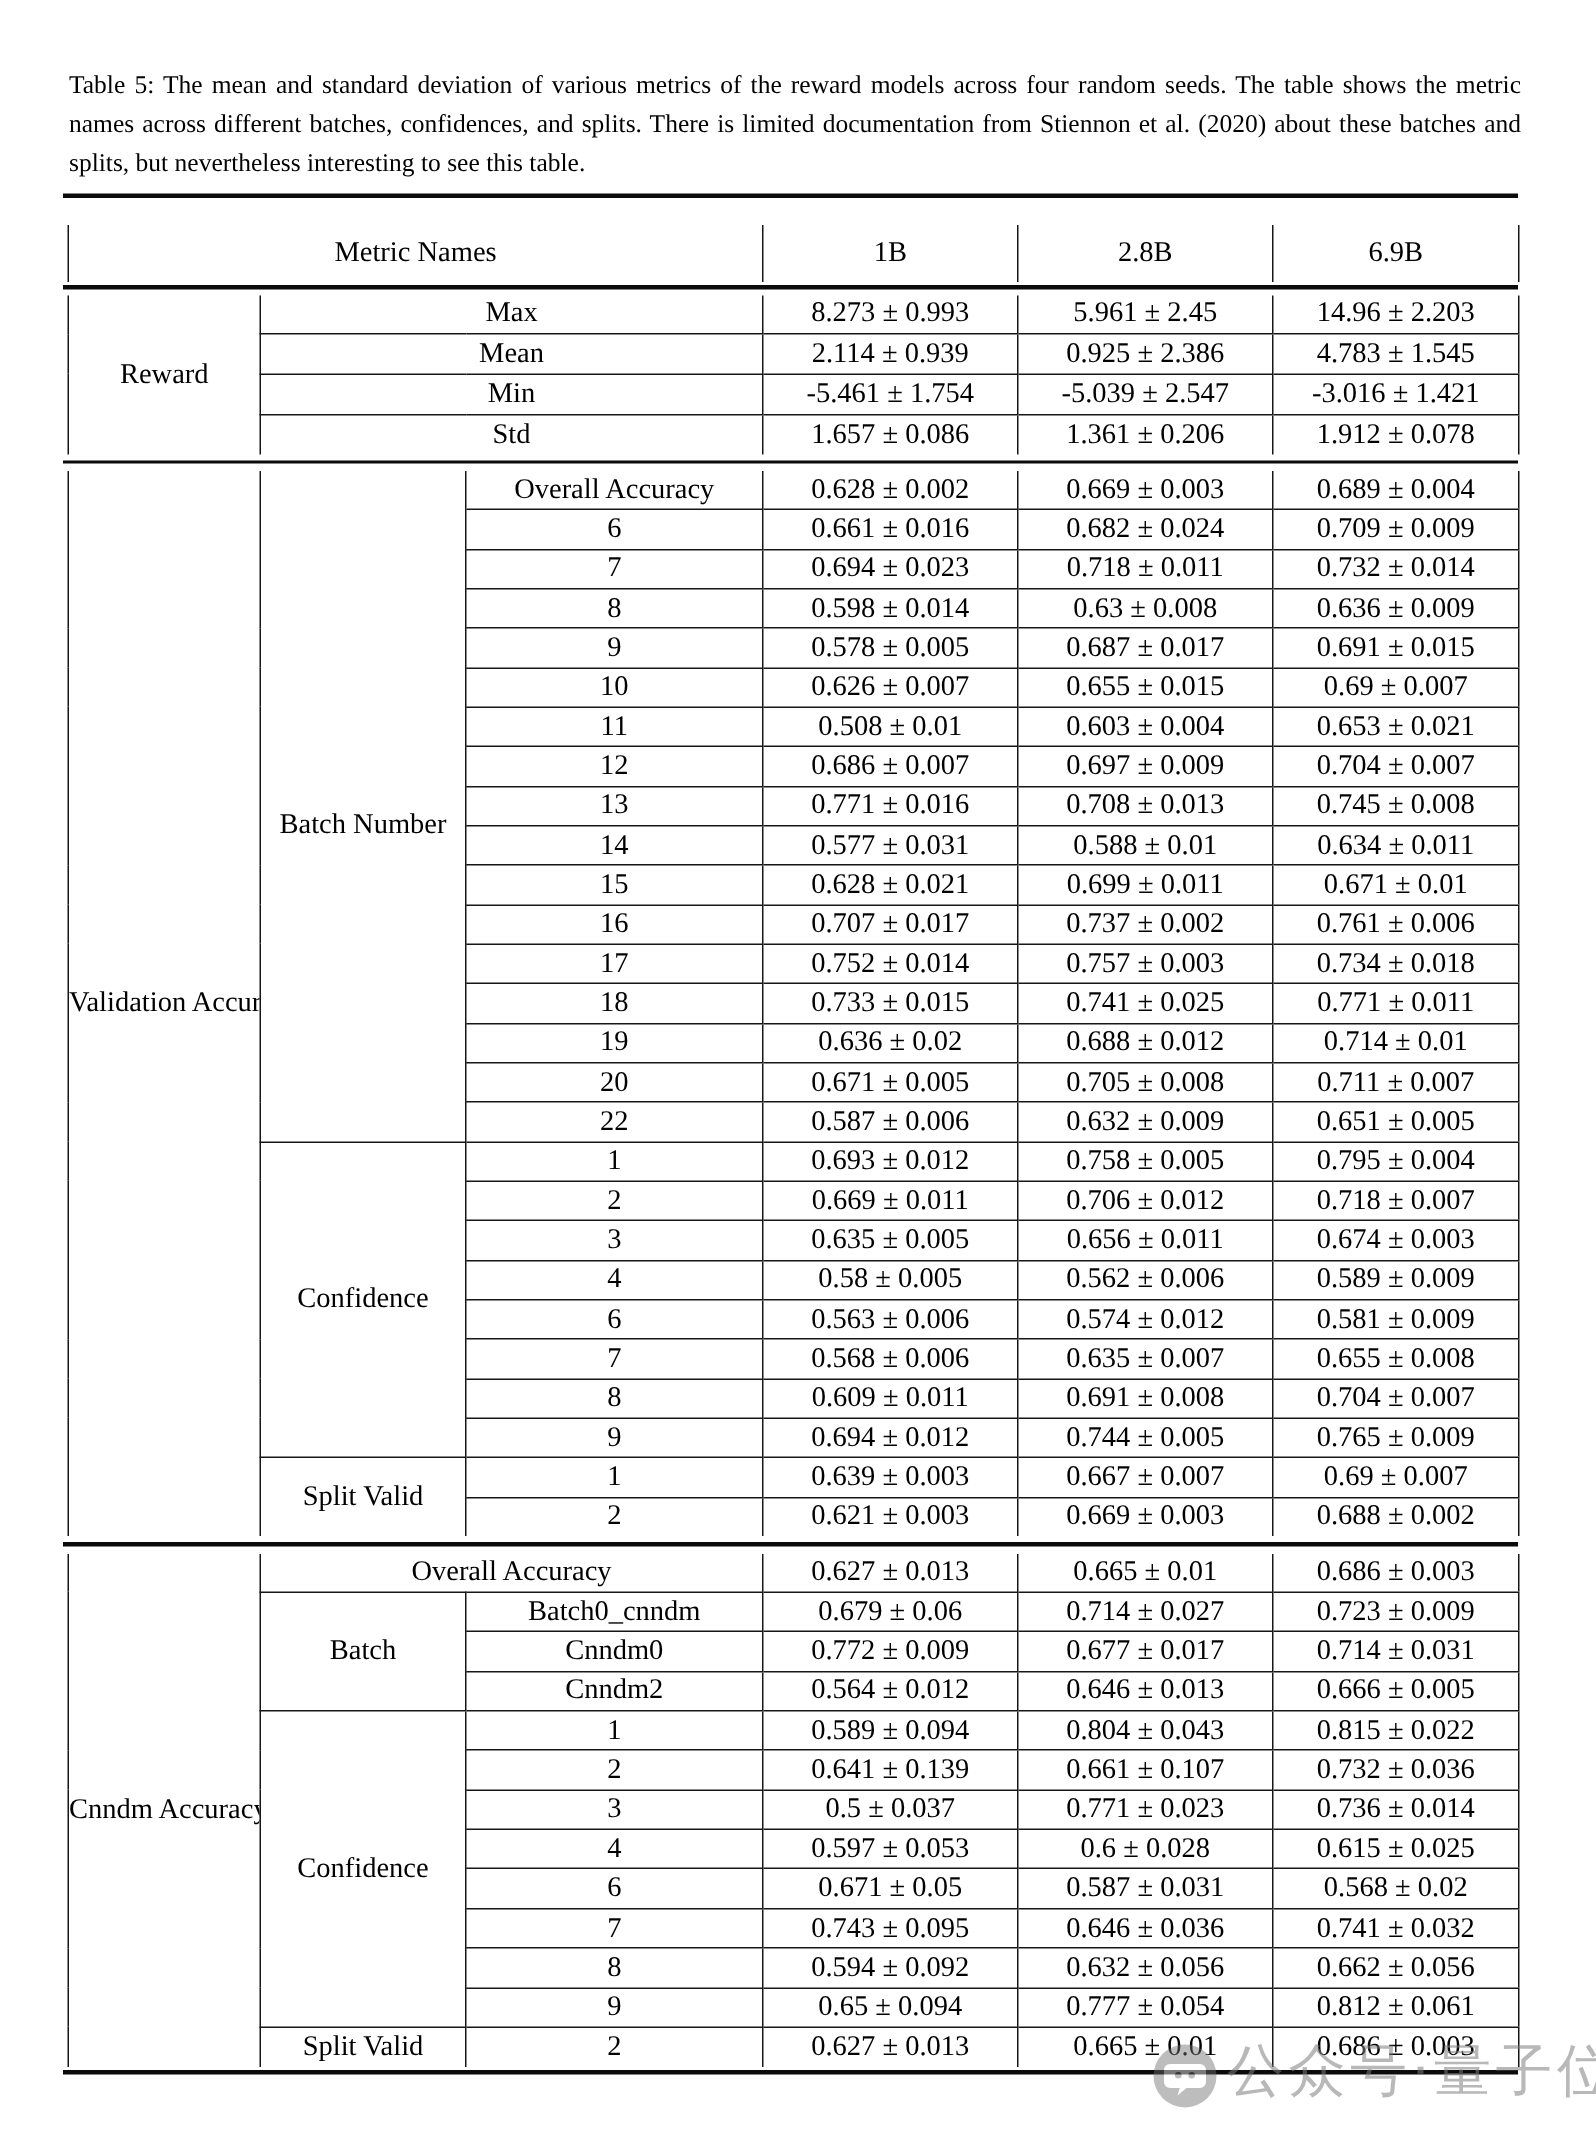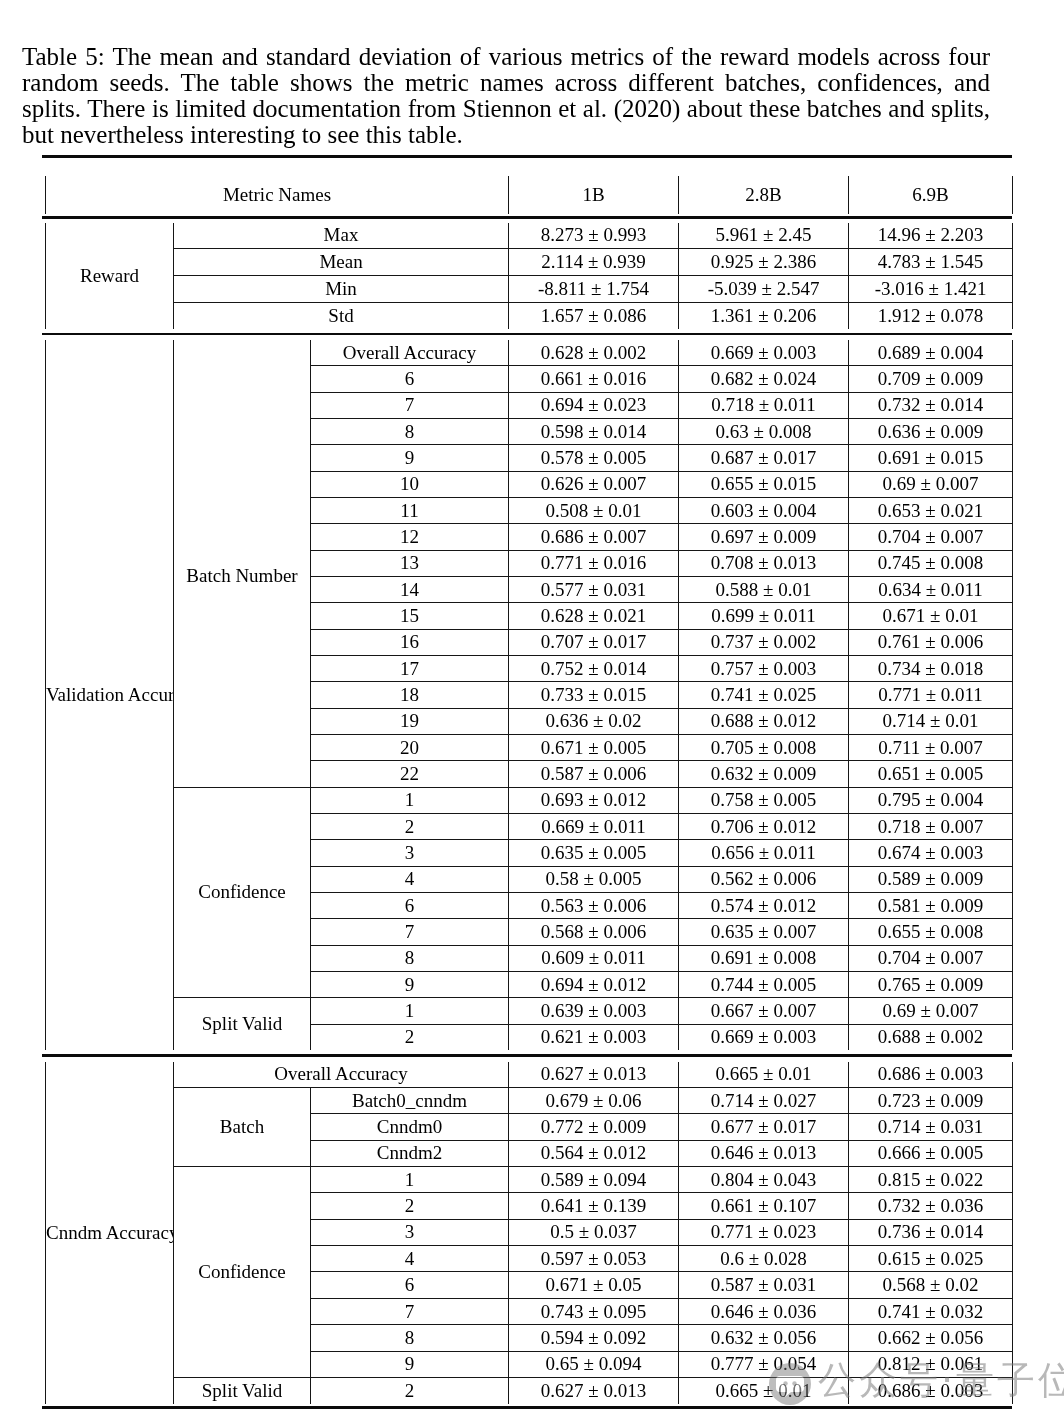--- a/index.html
+++ b/index.html
@@ -2,22 +2,22 @@
 <html><head>
 <meta charset="utf-8">
 <style>
   html,body{margin:0;padding:0;}
   body{
     width:1064px;height:1420px;background:#ffffff;position:relative;overflow:hidden;
     font-family:"Liberation Serif","DejaVu Serif",serif;color:#000;
     -webkit-font-smoothing:antialiased;
   }
   .caption{
-    margin:44px 50px 0 22px;width:968px;
-    font-size:25px;line-height:26px;text-align:justify;
+    margin:44px 50px 0 46px;width:968px;
+    font-size:17px;line-height:26px;text-align:justify;
   }
   .rule{margin-left:42px;width:970px;background:#0b0b0b;}
   .rule.r1{margin-top:7px;height:3px;}
   .rule.r2{margin-top:2px;height:2.5px;}
   .rule.r3{margin-top:4px;height:2.5px;}
   .rule.r4{margin-top:4px;height:2.5px;}
   .rule.r5{margin-top:2px;height:3px;}
   table.grid{
     margin-left:45px;width:967px;table-layout:fixed;border-collapse:collapse;
     border-left:1.6px solid #161616;border-right:1.6px solid #161616;
@@ -93,21 +93,21 @@
         <td class="val">14.96 ± 2.203</td>
       </tr>
       <tr>
         <th class="met bt" colspan="2">Mean</th>
         <td class="val bt br">2.114 ± 0.939</td>
         <td class="val bt br">0.925 ± 2.386</td>
         <td class="val bt">4.783 ± 1.545</td>
       </tr>
       <tr>
         <th class="met bt" colspan="2">Min</th>
-        <td class="val bt br">-8.811 ± 1.754</td>
+        <td class="val bt br">-5.461 ± 1.754</td>
         <td class="val bt br">-5.039 ± 2.547</td>
         <td class="val bt">-3.016 ± 1.421</td>
       </tr>
       <tr>
         <th class="met bt" colspan="2">Std</th>
         <td class="val bt br">1.657 ± 0.086</td>
         <td class="val bt br">1.361 ± 0.206</td>
         <td class="val bt">1.912 ± 0.078</td>
       </tr>
     </tbody>

